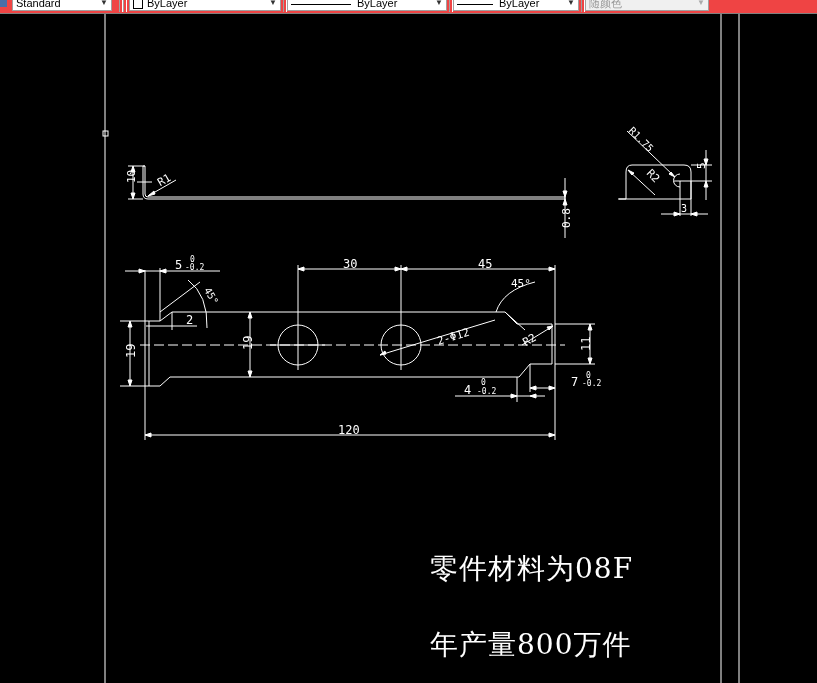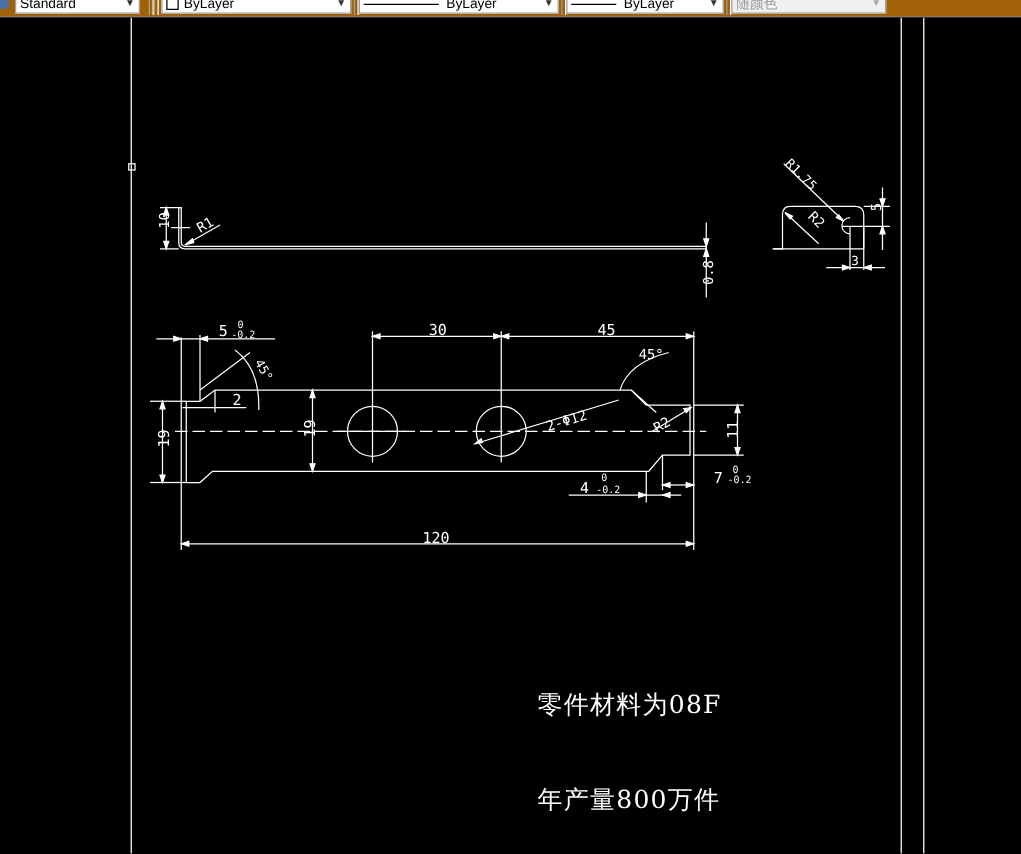--- a/index.html
+++ b/index.html
@@ -1,28 +1,28 @@
 <!DOCTYPE html>
 <html><head>
 <meta charset="utf-8">
 <style>
   html, body { margin:0; padding:0; background:#000; }
   body { width:817px; height:683px; position:relative; overflow:hidden; font-family:"Liberation Sans", sans-serif; }
-  .toolbar { position:absolute; left:0; top:0; width:817px; height:13px; background:#a16207; border-bottom:1px solid #808080; overflow:hidden; }
+  .toolbar { position:absolute; left:0; top:0; width:817px; height:13px; background:#ef4444; border-bottom:1px solid #808080; overflow:hidden; }
   .tb-icon { position:absolute; left:0; top:0; width:7px; height:7px; background:#4a6fa8; }
   .combo { position:absolute; top:-5px; height:16px; background:#fff; border:1px solid #a0a0a0; box-sizing:border-box; font-size:11px; line-height:14px; color:#000; padding-left:3px; white-space:nowrap; overflow:hidden; }
   .combo.disabled { background:#f0f0f0; color:#999; }
   .combo .arrow { position:absolute; right:3px; top:0; font-size:8px; color:#333; }
   .combo.disabled .arrow { color:#aaa; }
   .combo .swatch { display:inline-block; width:8px; height:8px; border:1px solid #000; margin-right:4px; vertical-align:middle; }
   .combo .lt { display:inline-block; width:60px; border-top:1px solid #000; vertical-align:middle; margin-right:6px; }
   .sep { position:absolute; top:0; width:2px; height:12px; border-left:1px solid #a0a0a0; border-right:1px solid #fff; }
   .canvas { position:absolute; left:0; top:14px; width:817px; height:669px; background:#000; }
   svg text { font-family:"DejaVu Sans Mono", monospace; }
-  .note { position:absolute; left:430px; color:#fff; font-family:"DejaVu Serif", serif; font-size:20px; letter-spacing:1px; white-space:nowrap;text-align:center; }
+  .note { position:absolute; left:430px; color:#fff; font-family:"DejaVu Serif", serif; font-size:28px; letter-spacing:1px; white-space:nowrap;text-align:center; }
 </style>
 </head>
 <body>
 
 <div class="toolbar">
   <div class="tb-icon"></div>
   <div class="combo" style="left:12px;width:100px;">
     <span>Standard</span>
     <span class="arrow">▼</span>
   </div>

